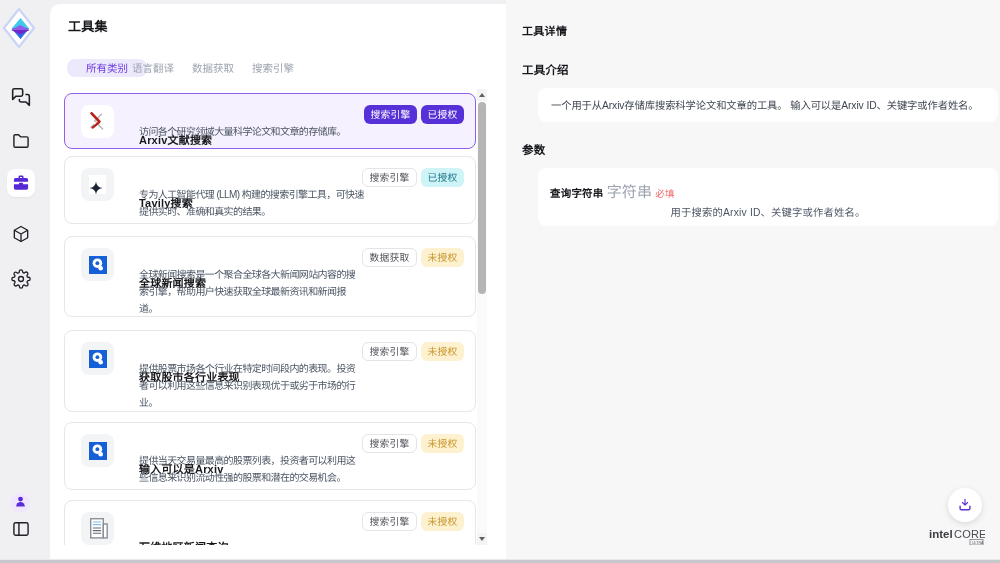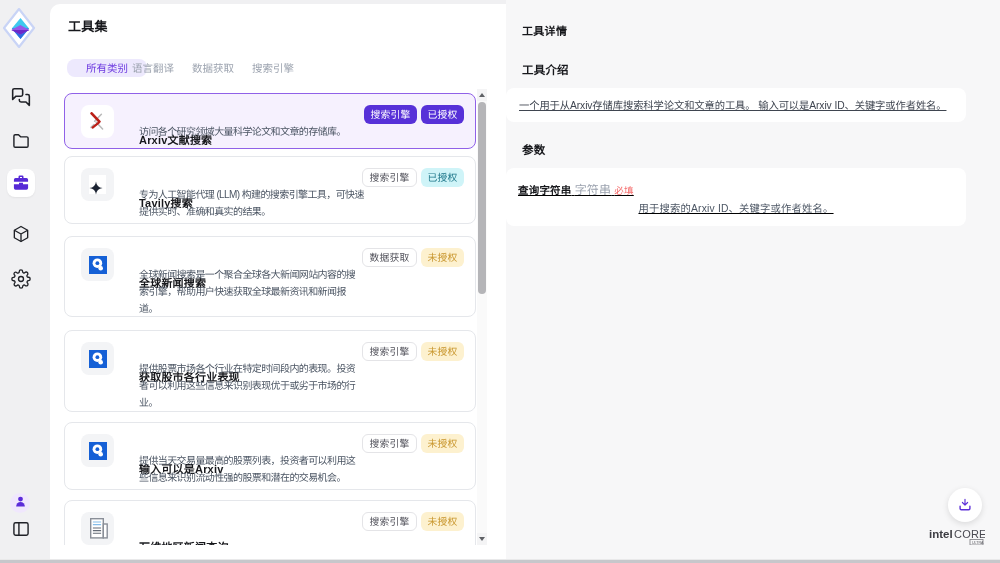--- a/index.html
+++ b/index.html
@@ -37,21 +37,21 @@
   #sbar { position:absolute; left:427px; top:85px; width:10px; height:456px; background:#fafafa; }
   #sbar .btn { position:absolute; left:0; width:10px; height:12px; background:#f4f4f5; }
   #sbar .thumb { position:absolute; left:1px; width:8px; top:13px; height:192px; background:#b5b5b8; border-radius:4px; }
   .tri-up { width:0; height:0; border-left:3.5px solid transparent; border-right:3.5px solid transparent; border-bottom:4.5px solid #5f6165; margin:4px auto 0; }
   .tri-dn { width:0; height:0; border-left:3.5px solid transparent; border-right:3.5px solid transparent; border-top:4.5px solid #5f6165; margin:4px auto 0; }
 
   
   #right { left:506px; top:0; width:494px; height:559px; background:#f7f7f8; }
   #right h2 { position:absolute; left:16px; top:22px; font-size:11px; font-weight:700; color:#17181c; letter-spacing:.3px; }
   .rh3 { position:absolute; left:16px; font-size:11.5px; font-weight:700; color:#17181c; letter-spacing:.2px; }
-  .rcard { position:absolute; left:0; width:460px; background:#fff; border-radius:8px;text-decoration:underline; }
+  .rcard { position:absolute; left:32px; width:460px; background:#fff; border-radius:8px; }
 
   
   #bstrip1 { left:0; top:559px; width:1000px; height:1px; background:#e9e9ea; }
   #bstrip2 { left:0; top:560px; width:1000px; height:3px; background:#c7c7cb; }
 
   
   #dl { left:948px; top:488px; width:34px; height:34px; border-radius:50%; background:#fff; box-shadow:0 2px 6px rgba(0,0,0,.12); }
   
   #intel { left:929px; top:525px; width:54px; height:20px; color:#404048; }
 </style>
@@ -243,21 +243,21 @@
       </div>
   </div>
 </div>
 
 <div id="right" class="abs">
   <h2>工具详情</h2>
   <div class="rh3" style="top:61px;">工具介绍</div>
   <div class="rcard" style="top:88px; height:34px; line-height:27px; font-size:10.3px; color:#3f4550; padding:0 12px; white-space:nowrap; letter-spacing:-0.1px; text-indent:1px; padding-top:4px;">一个用于从Arxiv存储库搜索科学论文和文章的工具。 输入可以是Arxiv ID、关键字或作者姓名。</div>
   <div class="rh3" style="top:141px;">参数</div>
   <div class="rcard" style="top:168px; height:58px; padding:12px 12px;">
-    <div style="font-size:10.5px; letter-spacing:.2px;"><span style="font-weight:700; color:#17181c;">查询字符串</span> <span style="color:#9ca3af; font-size:12px;">字符串</span> <span style="color:#f56c6c; font-size:9.5px;">必填</span></div>
+    <div style="font-size:10.5px; letter-spacing:.2px;"><span style="font-weight:700; color:#17181c;">查询字符串</span> <span style="color:#9ca3af; font-size:15px;">字符串</span> <span style="color:#f56c6c; font-size:9.5px;">必填</span></div>
     <div style="font-size:10.3px; color:#4b5563; margin-top:3px; letter-spacing:.2px;text-align:center;">用于搜索的Arxiv ID、关键字或作者姓名。</div>
   </div>
 </div>
 
 <div id="dl" class="abs">
   <svg style="position:absolute; left:10px; top:9px;" width="14" height="15" viewBox="0 0 24 26" fill="none" stroke="#5d2fd8" stroke-width="2" stroke-linecap="round" stroke-linejoin="round">
     <path d="M12 4 v9 M7.5 9.5 l4.5 4.5 4.5 -4.5"></path>
     <path d="M3.5 16 v4 a2 2 0 0 0 2 2 h13 a2 2 0 0 0 2 -2 v-4" stroke-width="2.4"></path>
   </svg>
 </div>

